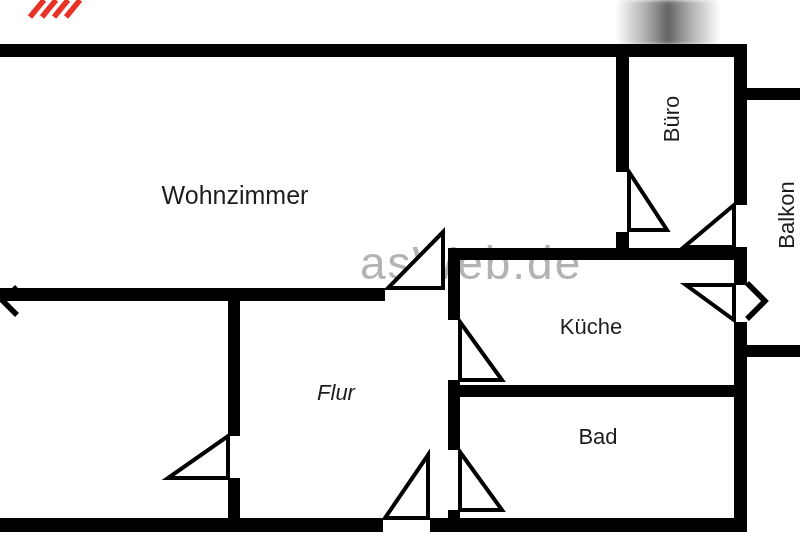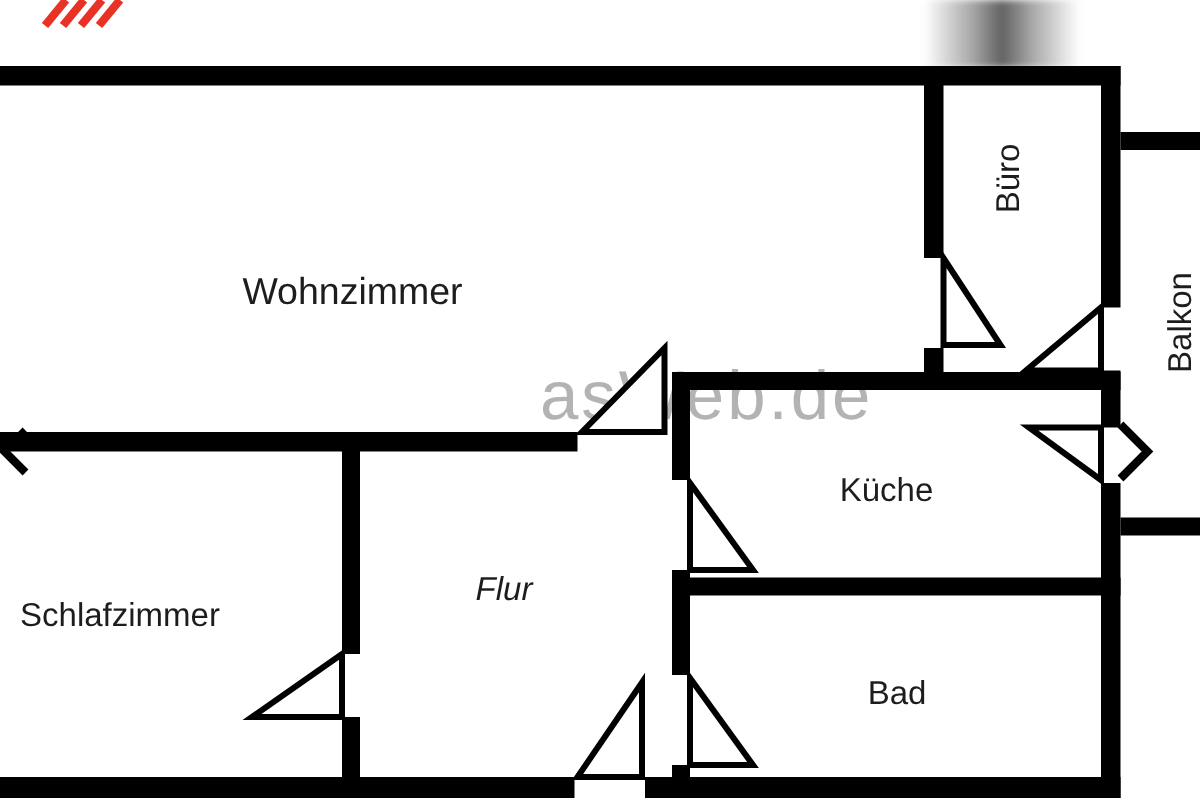--- a/index.html
+++ b/index.html
@@ -93,15 +93,14 @@
 
     <polyline class="arrow" points="17,287 3,301 17,315"></polyline>
     <polyline class="arrow" points="747,283 765,301 747,319"></polyline>
   </svg>
 
   <div class="label big" style="left:235px; top:147px;margin-top:48px;">Wohnzimmer</div>
   <div class="label vert" style="left:672px; top:119px;">Büro</div>
   <div class="label vert" style="left:787px; top:215px;">Balkon</div>
   <div class="label" style="left:591px; top:327px;">Küche</div>
   <div class="label" style="left:336px; top:393px;font-style:italic;">Flur</div>
-  <div class="label" style="left:80px; top:410px;">Schlafzimmer</div>
-  <div class="label" style="left:598px; top:462px;">Bad</div>
+  <div class="label" style="left:598px; top:437px;">Bad</div>
 </div>
 
 </body></html>

